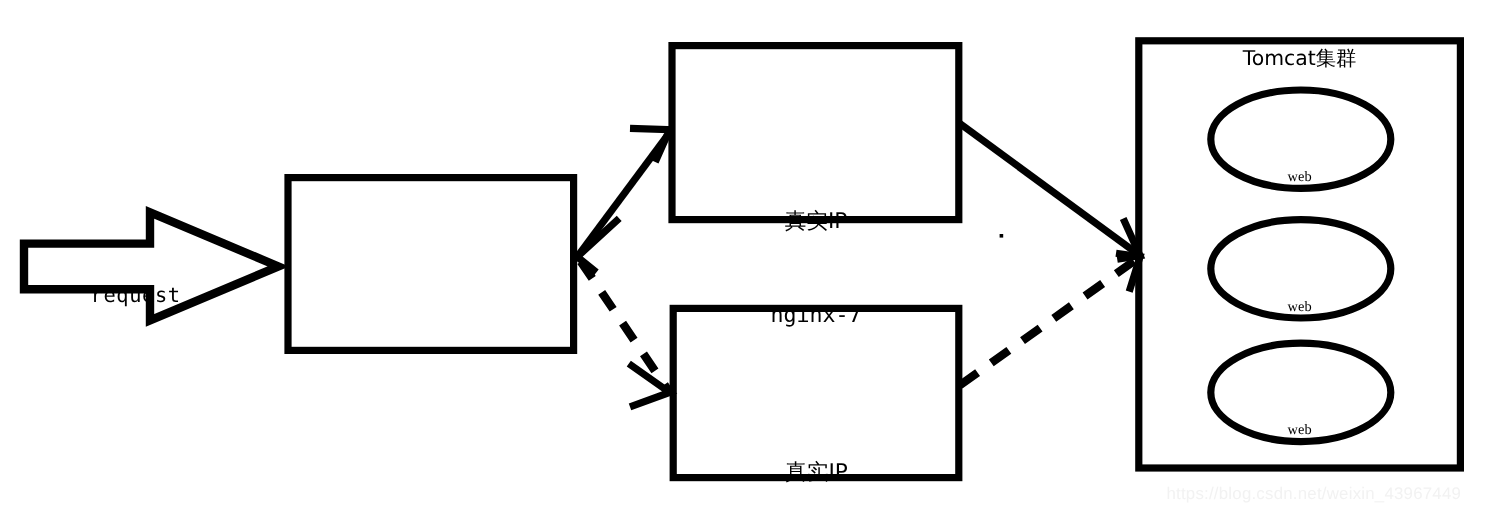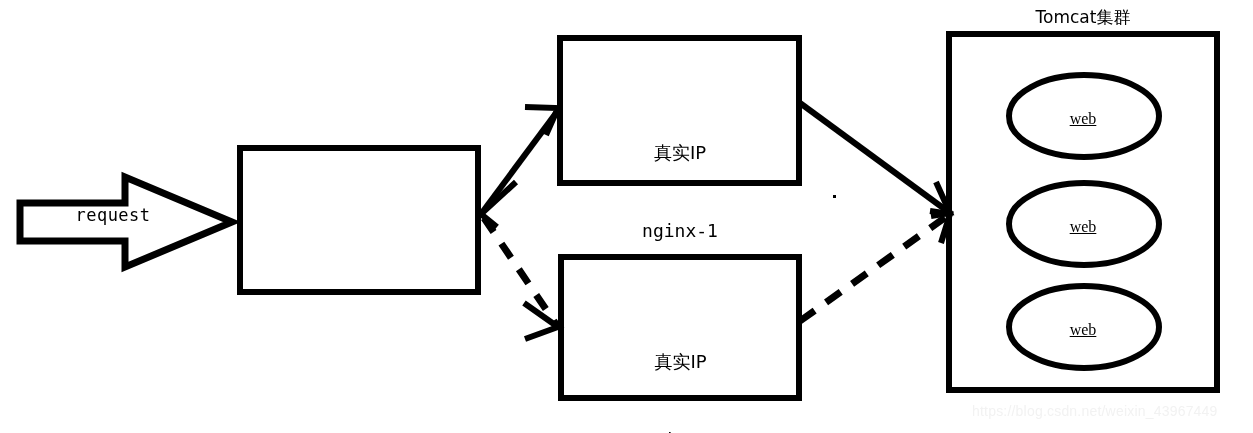--- a/index.html
+++ b/index.html
@@ -27,20 +27,21 @@
     display: block;
   }
   .node-label {
     position: absolute;
     color: #000000;
     text-align: center;
     line-height: 1.45;
     white-space: pre;
     pointer-events: none;
     font-family: "Liberation Serif", "DejaVu Serif", serif;
+    margin-top: 32px;
   }
   .mono-label {
     font-family: "DejaVu Sans Mono", "Liberation Mono", monospace;
   }
   .label-request {
     left: 48px;
     top: 203px;
     width: 130px;
     font-size: 17px;
     letter-spacing: 0.5px;
@@ -64,23 +65,22 @@
     font-size: 18px;
   }
   .label-cluster-title {
     left: 949px;
     top: 5px;
     width: 268px;
     font-size: 17px;
   }
   .label-web {
     width: 150px;
-    font-size: 16px;
+    font-size: 12px;
     font-family: "Liberation Serif", "DejaVu Serif", serif;
-    text-decoration: underline;
   }
   .label-web-1 { left: 1008px; top: 107px; }
   .label-web-2 { left: 1008px; top: 215px; }
   .label-web-3 { left: 1008px; top: 318px; }
   .cjk {
     font-family: "DejaVu Sans", "Liberation Sans", sans-serif;
   }
   .watermark {
     position: absolute;
     left: 972px;
@@ -129,21 +129,21 @@
 
     <rect x="833" y="195" width="3" height="3" fill="#000000"></rect>
 
   </svg>
 
   <div class="node-label mono-label label-request">request</div>
 
 
   <div class="node-label label-nginx1">
     <div class="cjk">真实IP</div>
-    <div class="mono-label">nginx-1</div>
+    <div class="mono-label">nginx-7</div>
   </div>
 
   <div class="node-label label-nginx2">
     <div class="cjk">真实IP</div>
     <div class="mono-label">nginx-2</div>
   </div>
 
   <div class="node-label cjk label-cluster-title">Tomcat集群</div>
 
   <div class="node-label label-web label-web-1">web</div>

